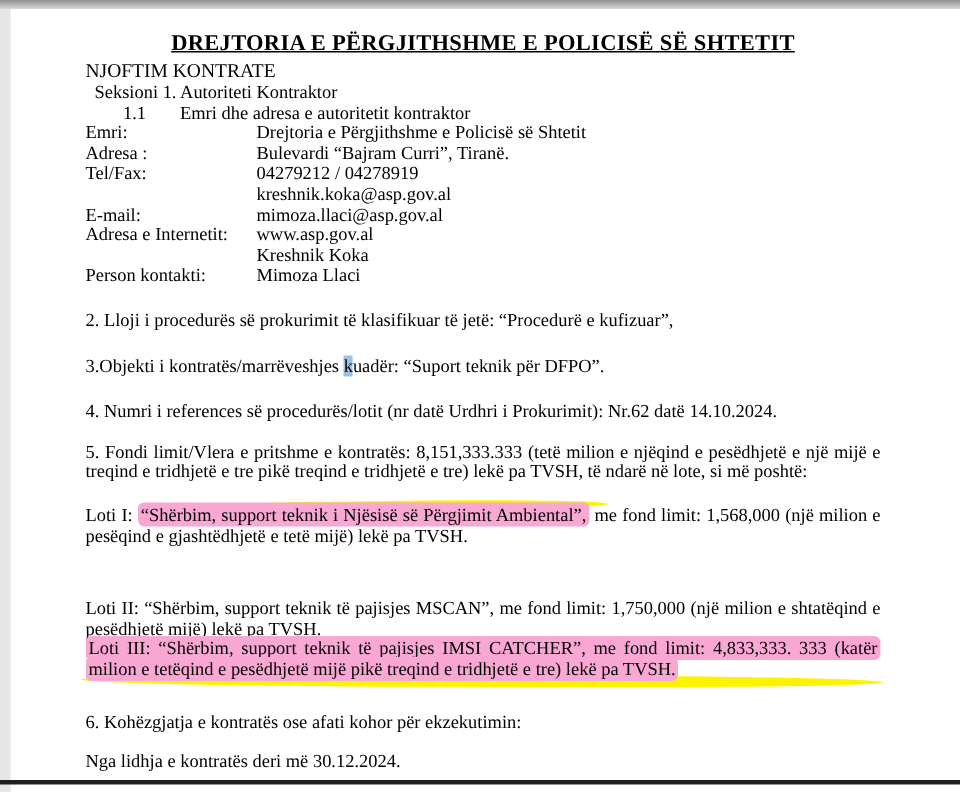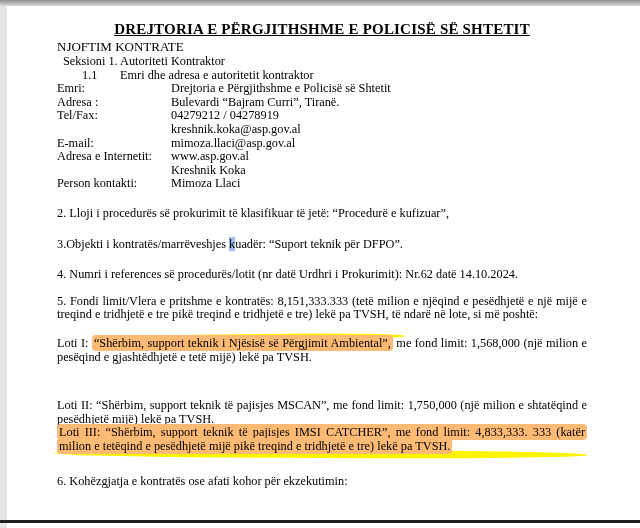--- a/index.html
+++ b/index.html
@@ -39,21 +39,21 @@
   .cvals { flex: 1; }
   .para { text-align: justify; margin: 0; position: relative; }
   .mt16 { margin-top: 16px; }
   .mt17 { margin-top: 17px; }
   .mt13 { margin-top: 13px; }
   .mt15 { margin-top: 15px; }
   .mt20 { margin-top: 35px; }
   .mt22 { margin-top: 22px; }
   .mt12 { margin-top: 12px; }
   .hl-y {
-    background: #fdba74;
+    background: #f9a8d4;
     border-radius: 4px;
     padding: 1px 2px;
     -webkit-box-decoration-break: clone;
     box-decoration-break: clone;
   }
   .hl-b { background: #9cc0e7; }
   .swash {
     position: absolute; background: #fbf300; z-index: -1;
     border-radius: 50% / 60%;
   }
@@ -125,14 +125,15 @@
   <div class="para mt13">5. Fondi limit/Vlera e pritshme e kontratës: 8,151,333.333 (tetë milion e njëqind e pesëdhjetë e një mijë e treqind e tridhjetë e tre pikë treqind e tridhjetë e tre) lekë pa TVSH, të ndarë në lote, si më poshtë:</div>
 
   <div class="para mt15"><span class="swash swash-lot1"></span><span>Loti I:  </span><span class="hl-y">“Shërbim, support teknik i Njësisë së Përgjimit Ambiental”,</span><span> me fond limit: 1,568,000 (një milion e pesëqind e gjashtëdhjetë e tetë mijë) lekë pa TVSH.</span></div>
 
   <div class="para mt20">Loti II: “Shërbim, support teknik të pajisjes MSCAN”, me fond limit: 1,750,000 (një milion e shtatëqind e pesëdhjetë mijë) lekë pa TVSH.</div>
 
   <div class="para"><span class="swash swash-lot3"></span><span class="hl-y">Loti III: “Shërbim, support teknik të pajisjes IMSI CATCHER”, me fond limit: 4,833,333. 333 (katër milion e tetëqind e pesëdhjetë mijë pikë treqind e tridhjetë e tre) lekë pa TVSH.</span></div>
 
   <div class="para mt22">6. Kohëzgjatja e kontratës ose afati kohor për ekzekutimin:</div>
 
+  <div class="para mt12">Nga lidhja e kontratës deri më 30.12.2024.</div>
 
 </div>
 
 </body></html>

